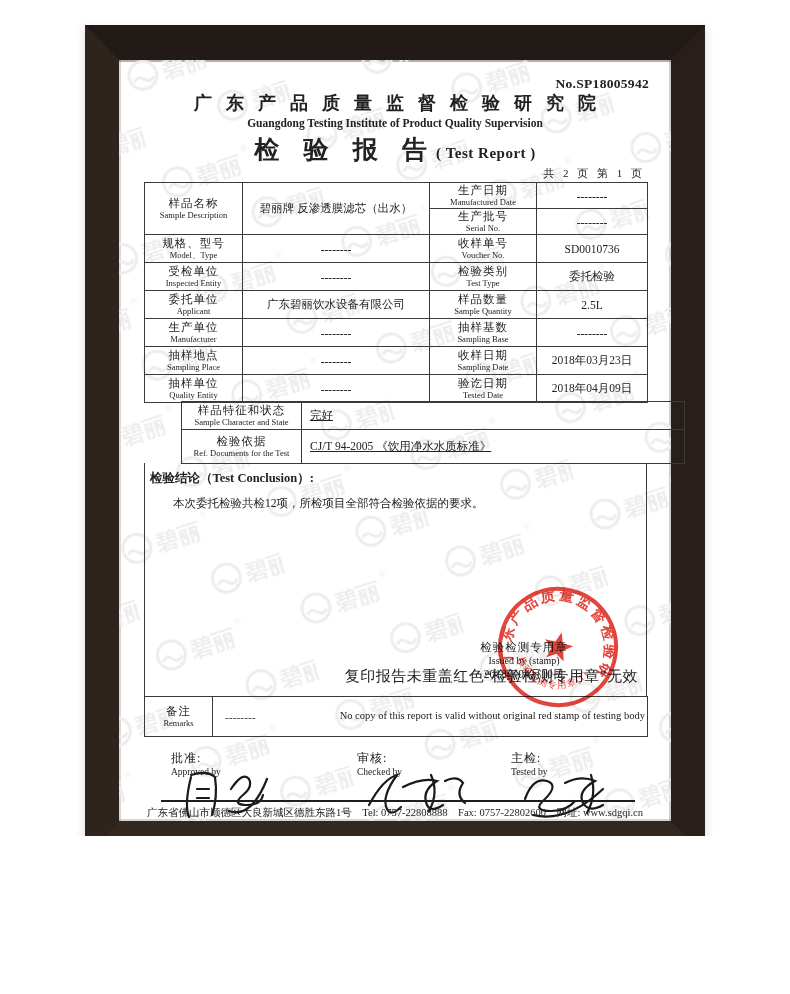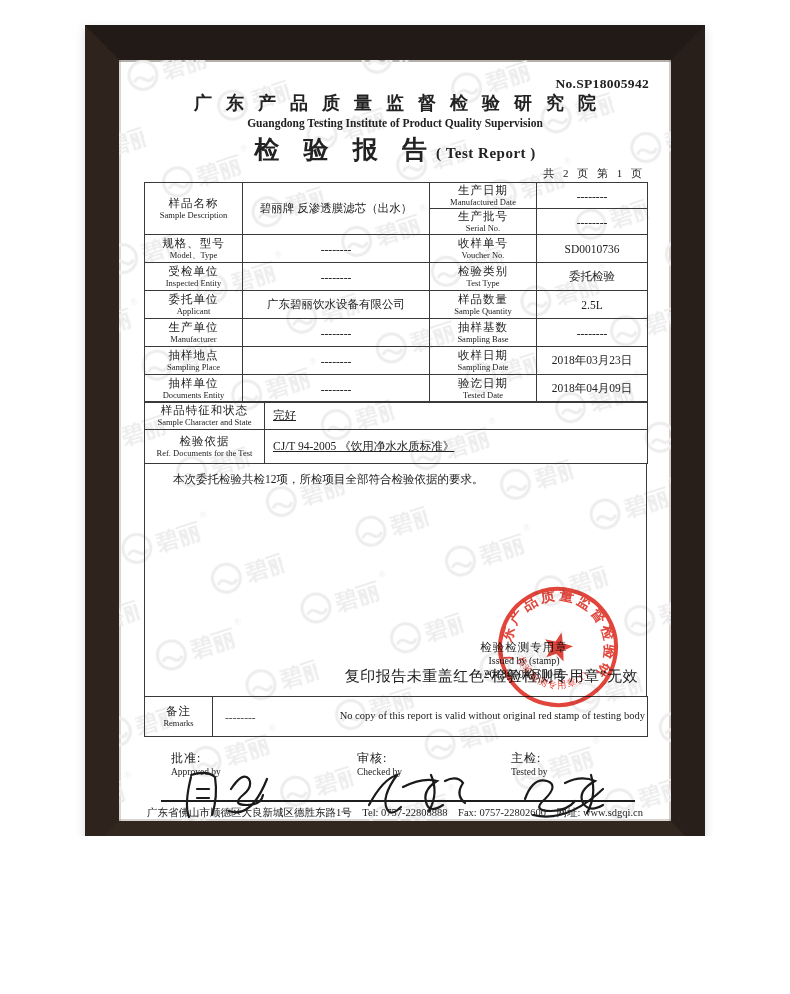--- a/index.html
+++ b/index.html
@@ -25,21 +25,21 @@
   .title-en{font-weight:bold;font-size:15px;letter-spacing:0.5px;margin-left:-4px;}
   .page-info{position:absolute;top:106px;right:26px;font-size:11px;letter-spacing:3px;}
   
   table{border-collapse:collapse;table-layout:fixed;position:absolute;left:25px;width:503px;}
   td{border:1px solid #3a3a3a;padding:0 2px;text-align:center;vertical-align:middle;overflow:hidden;}
   .lbl-cn{font-size:11.5px;line-height:13px;letter-spacing:1px;}
   .lbl-en{font-size:8.5px;line-height:10px;}
   .val{font-size:11.5px;}
   .tbl-main{top:122px;}
   .tbl-main tr.sub{height:26px;} .tbl-main tr.std{height:28px;}
-  .tbl-wide{top:341px;}
+  .tbl-wide{top:341px;margin-left:37px;}
   .tbl-wide tr.r8{height:28px;} .tbl-wide tr.r9{height:34px;}
   .tbl-wide td.wval{text-align:left;padding-left:8px;text-decoration:underline;}
   .tbl-remarks{top:636px;} .tbl-remarks tr{height:40px;}
   .tbl-remarks td.rval{text-align:left;padding-left:12px;color:#555;}
   
   .conclusion{position:absolute;left:25px;top:403px;width:503px;height:233px;box-sizing:border-box;
               border-left:1px solid #3a3a3a;border-right:1px solid #3a3a3a;}
   .conc-head{font-weight:bold;font-size:12.5px;padding:7px 0 0 5px;}
   .conc-body{font-size:11.5px;padding:9px 0 0 28px;}
   .sn-center{position:absolute;top:178px;right:42px;width:160px;text-align:center;}
@@ -184,21 +184,21 @@
             <td class="val">--------</td>
             <td>
                   <div class="lbl-cn">收样日期</div>
                   <div class="lbl-en">Sampling Date</div>
                 </td>
             <td class="val">2018年03月23日</td>
           </tr>
           <tr class="std">
             <td>
                   <div class="lbl-cn">抽样单位</div>
-                  <div class="lbl-en">Documents Entity</div>
+                  <div class="lbl-en">Quality Entity</div>
                 </td>
             <td class="val">--------</td>
             <td>
                   <div class="lbl-cn">验讫日期</div>
                   <div class="lbl-en">Tested Date</div>
                 </td>
             <td class="val">2018年04月09日</td>
           </tr>
         </tbody>
           </table>
@@ -220,20 +220,21 @@
             <td>
                   <div class="lbl-cn">检验依据</div>
                   <div class="lbl-en">Ref. Documents for the Test</div>
                 </td>
             <td class="val wval">CJ/T 94-2005 《饮用净水水质标准》</td>
           </tr>
         </tbody>
           </table>
 
         <div class="conclusion">
+          <div class="conc-head">检验结论（Test Conclusion）:</div>
           <div class="conc-body">本次委托检验共检12项，所检项目全部符合检验依据的要求。</div>
           <div class="sn-center">
             <div class="sn-l1">检验检测专用章</div>
             <div class="sn-l2">Issued by (stamp)</div>
             <div class="sn-l3">2018年04月10日</div>
           </div>
           <div class="sn-cn">复印报告未重盖红色“检验检测专用章”无效</div>
           <div class="sn-en">No copy of this report is valid without original red stamp of testing body</div>
         </div>
 

